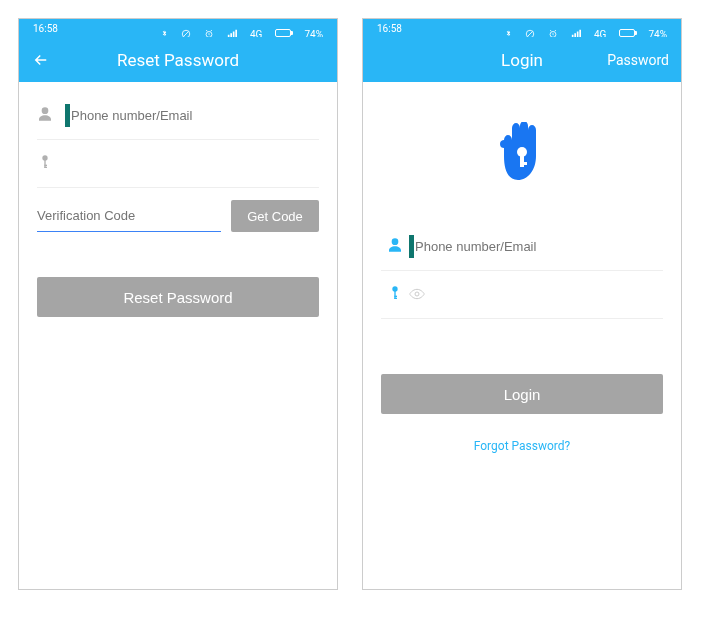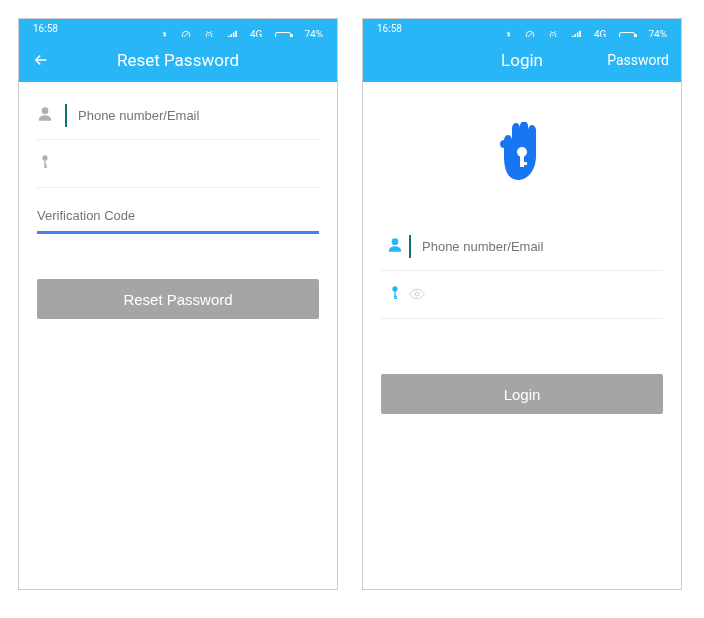--- a/index.html
+++ b/index.html
@@ -22,21 +22,21 @@
     .status-bar {
       height: 18px;
       background: #29b6f6;
       color: #fff;
       font-size: 10px;
       display: flex;
       justify-content: space-between;
       align-items: center;
       padding: 0 14px;
     }
-    .status-right { display: flex; align-items: flex-end; gap: 13px; margin-top: 12px; }
+    .status-right { display: flex; align-items: flex-start; gap: 13px; margin-top: 12px; }
     .battery {
       width: 16px; height: 8px;
       border: 1px solid #fff;
       border-radius: 2px;
       position: relative;
     }
     .battery::after {
       content: "";
       position: absolute;
       right: -3px; top: 1px;
@@ -104,39 +104,39 @@
     }
     .form-row .input {
       flex: 1;
       font-size: 13px;
       color: #b0b0b0;
       border: none;
       outline: none;
       padding: 4px 0;
     }
     .form-row .input.cursor {
-      border-left: 2px solid #0f766e;
-      padding-left: 11px;
+      border-left: 5px solid #0f766e;
+      padding-left: 1px;
     }
     .eye-icon {
       color: #ccc;
       flex-shrink: 0;
     }
     .verify-row {
       display: flex;
       align-items: center;
       margin-top: 12px;
     }
     .verify-row .vinput {
       flex: 1;
       font-size: 13px;
       color: #b0b0b0;
       border: none;
       outline: none;
-      border-bottom: 3px solid #3b82f6;
+      border-bottom: 1px solid #3b82f6;
       padding: 8px 0;
     }
     .get-code-btn {
       width: 88px;
       height: 32px;
       background: #a5a5a5;
       color: #fff;
       font-size: 13px;
       border: none;
       border-radius: 2px;
@@ -218,20 +218,21 @@
         <svg width="16" height="16" viewBox="0 0 24 24" fill="currentColor">
             <circle cx="12" cy="6" r="4"></circle>
             <rect x="11" y="9" width="2" height="12"></rect>
             <rect x="11" y="16" width="4" height="2"></rect>
             <rect x="11" y="19" width="4" height="2"></rect>
           </svg>
       </span>
     </div>
     <div class="verify-row">
       <input class="vinput" placeholder="Verification Code" style="">
+      <button class="get-code-btn">Get Code</button>
     </div>
     <button class="primary-btn reset">Reset Password</button>
   </div>
 </div>
 
 <div class="phone">
   <div class="status-bar">
     <span>16:58</span>
     <span class="status-right">
       <svg width="7" height="10" viewBox="0 0 24 24" fill="#fff">
@@ -284,14 +285,15 @@
           </svg>
       </span>
       <span class="eye-icon">
         <svg width="16" height="12" viewBox="0 0 24 16" fill="none" stroke="currentColor" stroke-width="1.5">
             <path d="M1 8s4-7 11-7 11 7 11 7-4 7-11 7S1 8 1 8z"></path>
             <circle cx="12" cy="8" r="3"></circle>
           </svg>
       </span>
     </div>
     <button class="primary-btn">Login</button>
+    <a class="forgot-link">Forgot Password?</a>
   </div>
 </div>
 
 </body></html>

